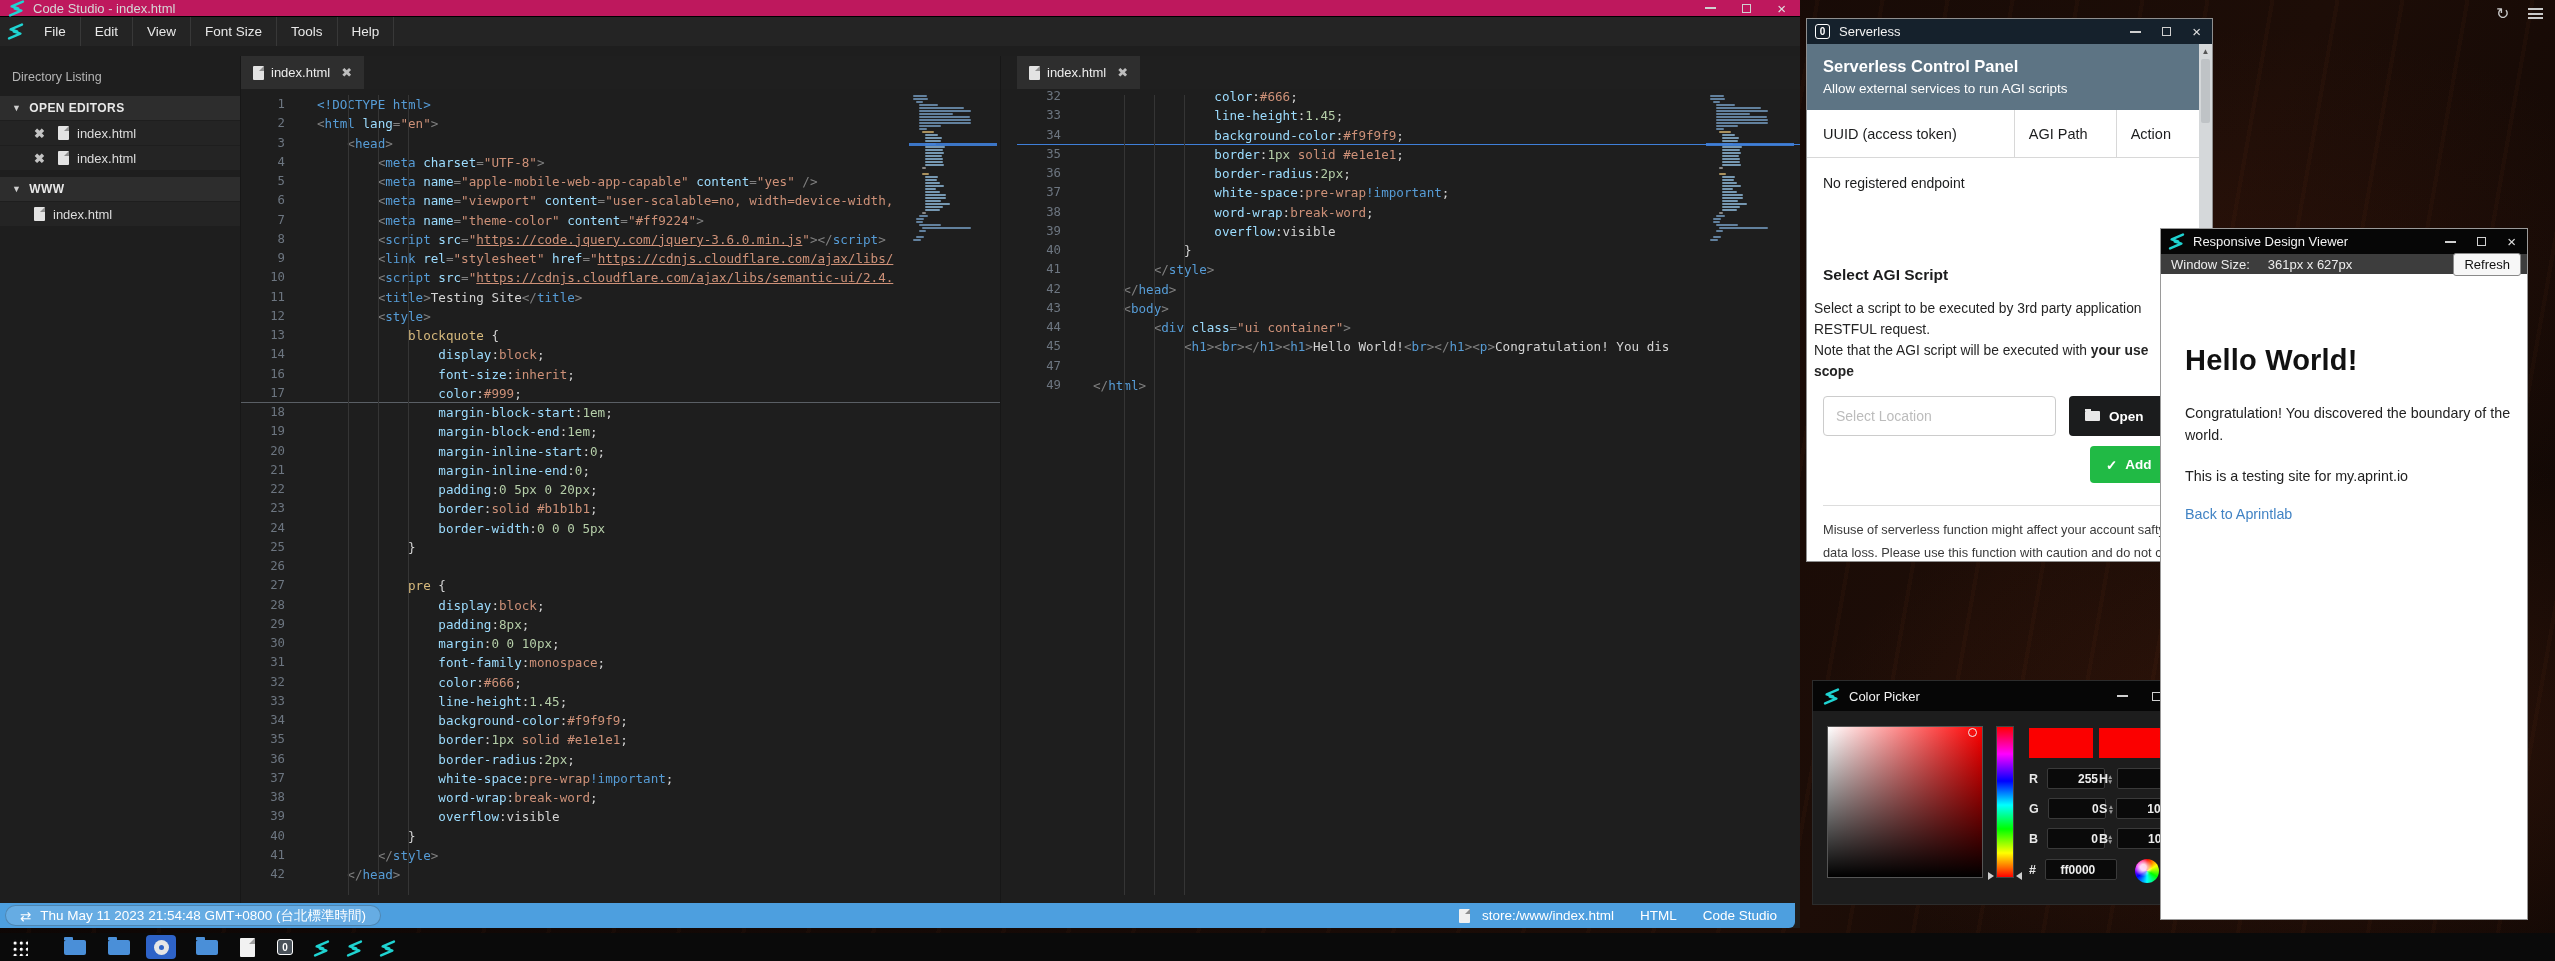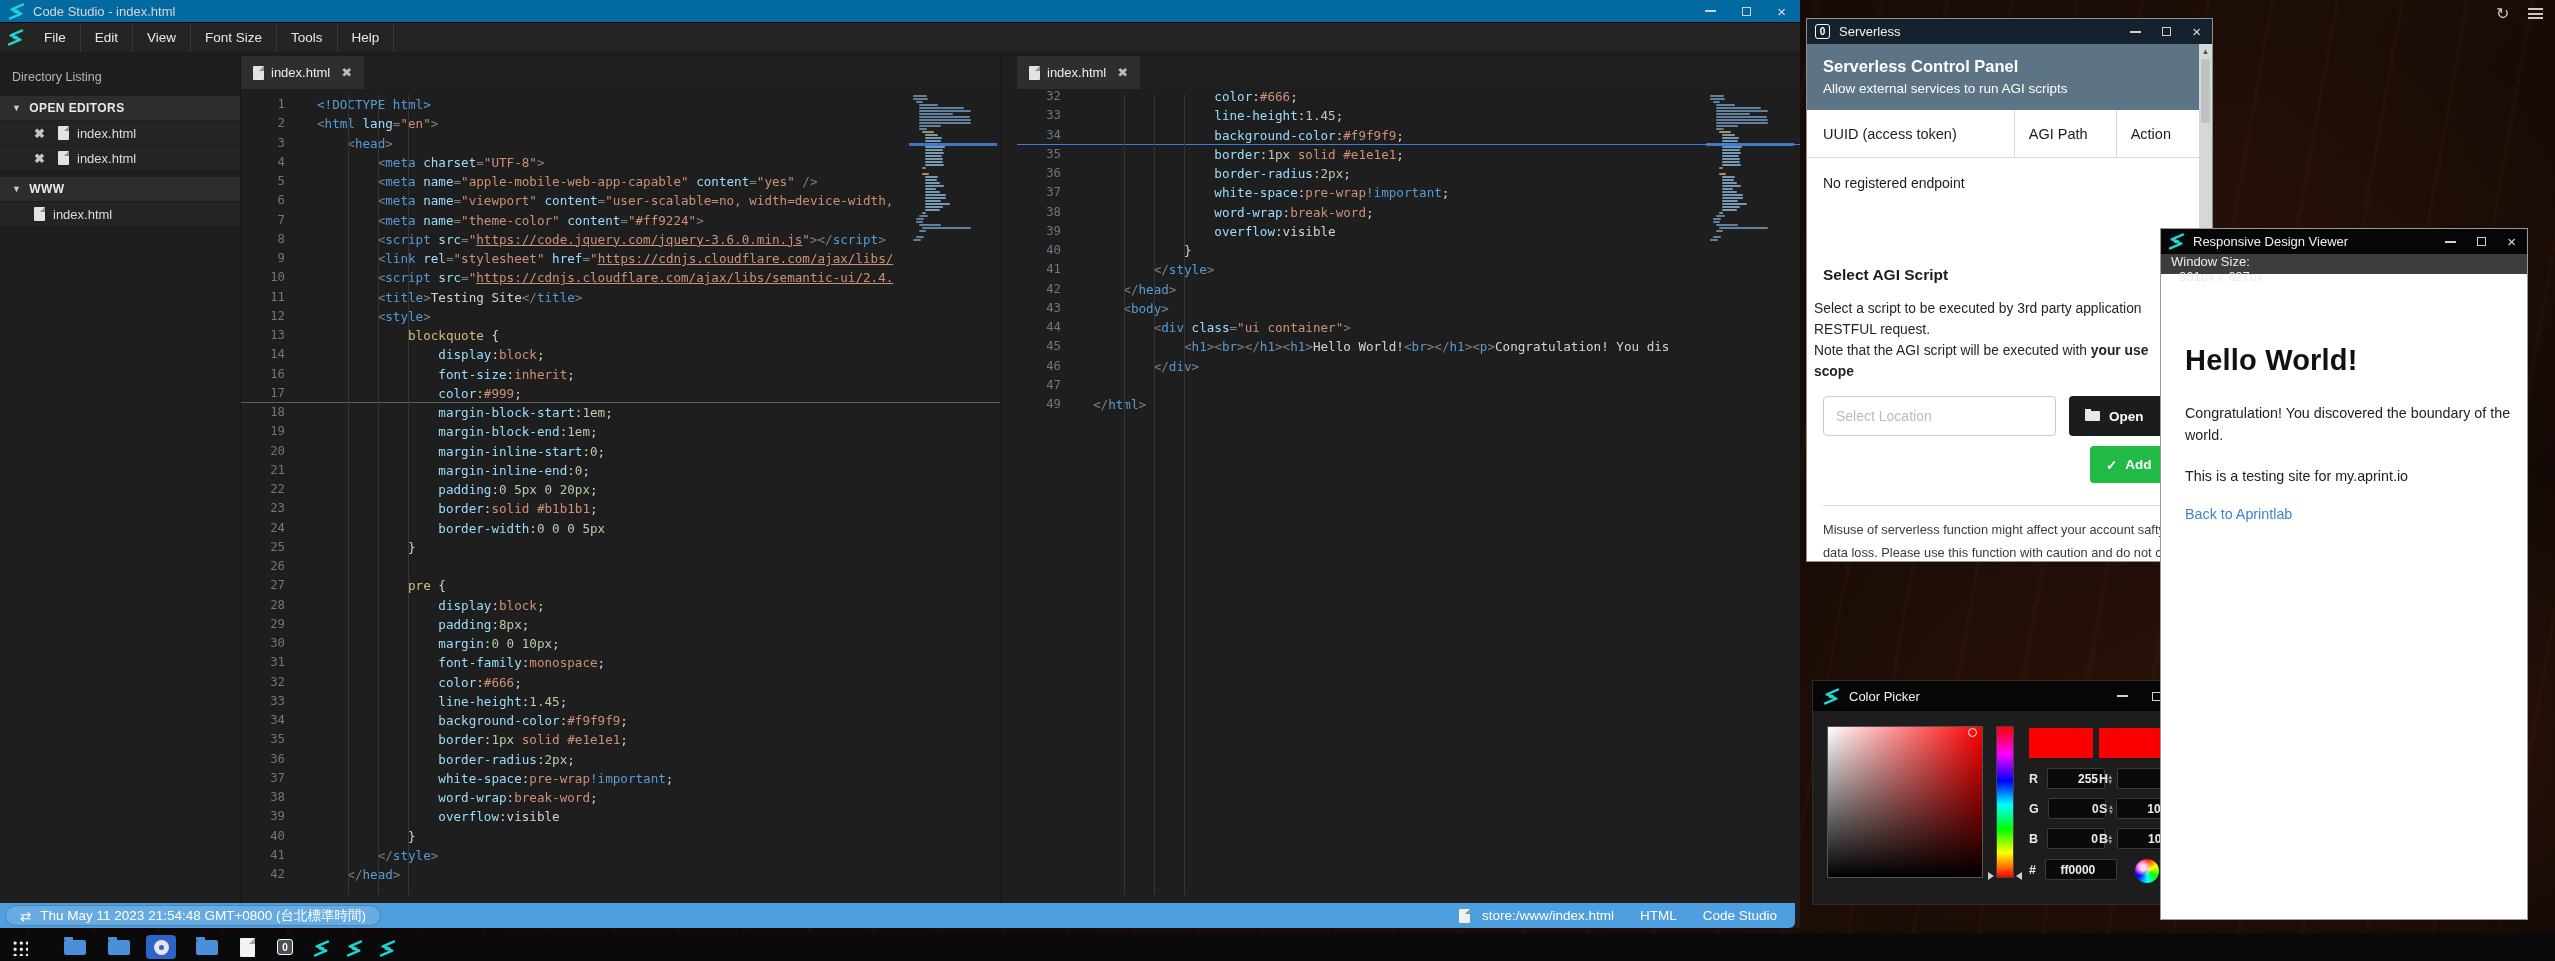--- a/index.html
+++ b/index.html
@@ -8,21 +8,21 @@
     font-family:"Liberation Sans",sans-serif;
     background:
       radial-gradient(900px 500px at 92% 78%, rgba(150,60,25,0.22), transparent 60%),
       radial-gradient(700px 400px at 88% 30%, rgba(90,35,18,0.20), transparent 65%),
       repeating-linear-gradient(100deg, transparent 0 60px, rgba(255,120,50,0.03) 60px 64px),
       linear-gradient(120deg,#0a0504,#140906 45%,#1d0d07 75%,#0c0604);}
   .abs{position:absolute;}
 
   
   .main-win{position:absolute;left:0;top:0;width:1800px;height:928px;background:#1e1e1e;}
-  .titlebar{height:22px;background:#0369a1;display:flex;align-items:center;color:#d6d6d6;font-size:13px;}
+  .titlebar{height:16px;background:#be185d;display:flex;align-items:center;color:#d6d6d6;font-size:13px;}
   .titlebar .logo{margin:0 8px 0 8px;}
   .win-ctls{margin-left:auto;display:flex;align-items:center;gap:26px;padding-right:14px;color:#dcdcdc;}
   .ctl-min{display:inline-block;width:11px;height:2px;background:#d0d0d0;}
   .ctl-max{display:inline-block;width:9px;height:9px;border:1.5px solid #d0d0d0;}
   .ctl-close{font-size:15px;line-height:1;color:#e0e0e0;}
   .menubar{height:30px;background:#242424;border-top:1px solid #000;display:flex;align-items:stretch;color:#e8e8e8;font-size:13.5px;}
   .menubar .logo{align-self:center;margin:0 6px 0 7px;}
   .menu-item{display:flex;align-items:center;padding:0 14px;border-right:1px solid #383838;cursor:default;}
   .menu-item:first-of-type{border-left:1px solid #383838;}
 
@@ -113,21 +113,21 @@
   .fold-ico{display:inline-block;width:15px;height:10px;background:#e8e8e8;border-radius:1px;position:relative;}
   .fold-ico::before{content:"";position:absolute;left:0;top:-2px;width:6px;height:2px;background:#e8e8e8;}
   .btn-add{margin-left:283px;margin-top:10px;height:37px;min-width:110px;background:#21ba45;color:#fff;border:none;border-radius:4px;font-weight:bold;font-size:13.5px;display:flex;align-items:center;gap:8px;padding:0 16px;font-family:"Liberation Sans",sans-serif;}
   .sv-divider{margin:22px 14px 0 16px;border-top:1px solid #ddd;}
   .sv-warn{padding:12px 0 0 16px;font-size:12.8px;line-height:23px;color:#3a3a3a;white-space:nowrap;}
 
   
   .rv-win{left:2160px;top:228px;width:368px;height:692px;z-index:30;border-color:#9a9a9a;}
   .rv-title{background:#060606;}
   .rv-title .logo{margin:0 8px 0 7px;}
-  .rv-sizebar{height:20px;background:#3d3d3d;color:#ededed;font-size:13px;display:flex;align-items:flex-start;flex-direction:column;}
+  .rv-sizebar{height:20px;background:#3d3d3d;color:#ededed;font-size:13px;display:flex;align-items:center;}
   .rv-sizebar .lbl{margin-left:10px;}
   .rv-sizebar .val{margin-left:18px;}
   .btn-refresh{margin-left:auto;margin-right:6px;background:#f7f7f7;color:#111;border:1px solid #8a8a8a;border-radius:3px;font-size:13px;padding:3px 10px;font-family:"Liberation Sans",sans-serif;}
   .rv-page{position:absolute;left:0;top:53px;right:0;bottom:0;background:#fff;color:#111;padding:0 14px 0 24px;overflow:hidden;}
   .rv-h1{font-size:29px;font-weight:bold;margin-top:62px;letter-spacing:0.2px;}
   .rv-p{font-size:14.3px;line-height:22px;margin-top:25px;color:#222;max-width:336px;}
   .rv-p2{margin-top:19px;}
   .rv-link{margin-top:19px;color:#4183c4;font-size:14.3px;}
 
   
@@ -358,21 +358,20 @@
               <div class="cl"><span class="ln">36</span><span class="lc"><span class="c-a">                border-radius</span><span class="c-w">:</span><span class="c-n">2px</span><span class="c-w">;</span></span></div>
               <div class="cl"><span class="ln">37</span><span class="lc"><span class="c-a">                white-space</span><span class="c-w">:</span><span class="c-s">pre-wrap</span><span class="c-k">!important</span><span class="c-w">;</span></span></div>
               <div class="cl"><span class="ln">38</span><span class="lc"><span class="c-a">                word-wrap</span><span class="c-w">:</span><span class="c-s">break-word</span><span class="c-w">;</span></span></div>
               <div class="cl"><span class="ln">39</span><span class="lc"><span class="c-a">                overflow</span><span class="c-w">:visible</span></span></div>
               <div class="cl"><span class="ln">40</span><span class="lc"><span class="c-w">            }</span></span></div>
               <div class="cl"><span class="ln">41</span><span class="lc"><span class="c-p">        &lt;/</span><span class="c-t">style</span><span class="c-p">&gt;</span></span></div>
               <div class="cl"><span class="ln">42</span><span class="lc"><span class="c-p">    &lt;/</span><span class="c-t">head</span><span class="c-p">&gt;</span></span></div>
               <div class="cl"><span class="ln">43</span><span class="lc"><span class="c-p">    &lt;</span><span class="c-t">body</span><span class="c-p">&gt;</span></span></div>
               <div class="cl"><span class="ln">44</span><span class="lc"><span class="c-p">        &lt;</span><span class="c-t">div</span><span class="c-a"> class</span><span class="c-p">=</span><span class="c-s">"ui container"</span><span class="c-p">&gt;</span></span></div>
               <div class="cl"><span class="ln">45</span><span class="lc"><span class="c-p">            &lt;</span><span class="c-t">h1</span><span class="c-p">&gt;&lt;</span><span class="c-t">br</span><span class="c-p">&gt;&lt;/</span><span class="c-t">h1</span><span class="c-p">&gt;&lt;</span><span class="c-t">h1</span><span class="c-p">&gt;</span><span class="c-w">Hello World!</span><span class="c-p">&lt;</span><span class="c-t">br</span><span class="c-p">&gt;&lt;/</span><span class="c-t">h1</span><span class="c-p">&gt;&lt;</span><span class="c-t">p</span><span class="c-p">&gt;</span><span class="c-w">Congratulation! You dis</span></span></div>
-              <div class="cl"><span class="ln">46</span><span class="lc"><span class="c-p">        &lt;/</span><span class="c-t">div</span><span class="c-p">&gt;</span></span></div>
               <div class="cl"><span class="ln">47</span><span class="lc"></span></div>
               <div class="cl"><span class="ln">49</span><span class="lc"><span class="c-p">&lt;/</span><span class="c-t">html</span><span class="c-p">&gt;</span></span></div>
             </div>
           <div class="minimap" style="right: 10px; position: absolute;">
               <div class="mml" style="margin-left: 0px; width: 13.8px; background: rgb(110, 147, 181);"></div>
               <div class="mml" style="margin-left: 0px; width: 14.52px; background: rgb(110, 147, 181);"></div>
               <div class="mml" style="margin-left: 3px; width: 7.32px; background: rgb(110, 147, 181);"></div>
               <div class="mml" style="margin-left: 6px; width: 18.84px; background: rgb(110, 147, 181);"></div>
               <div class="mml" style="margin-left: 6px; width: 44.76px; background: rgb(110, 147, 181);"></div>
               <div class="mml" style="margin-left: 6px; width: 51.96px; background: rgb(110, 147, 181);"></div>

